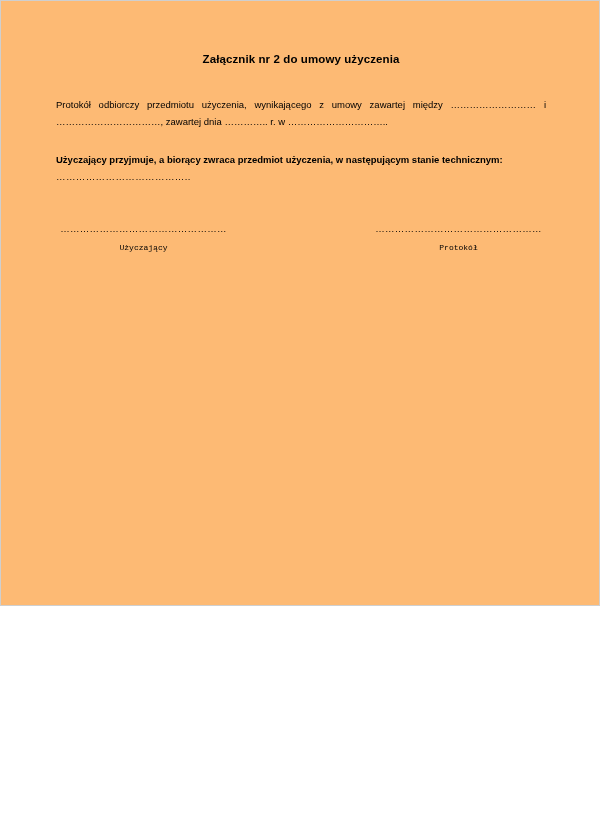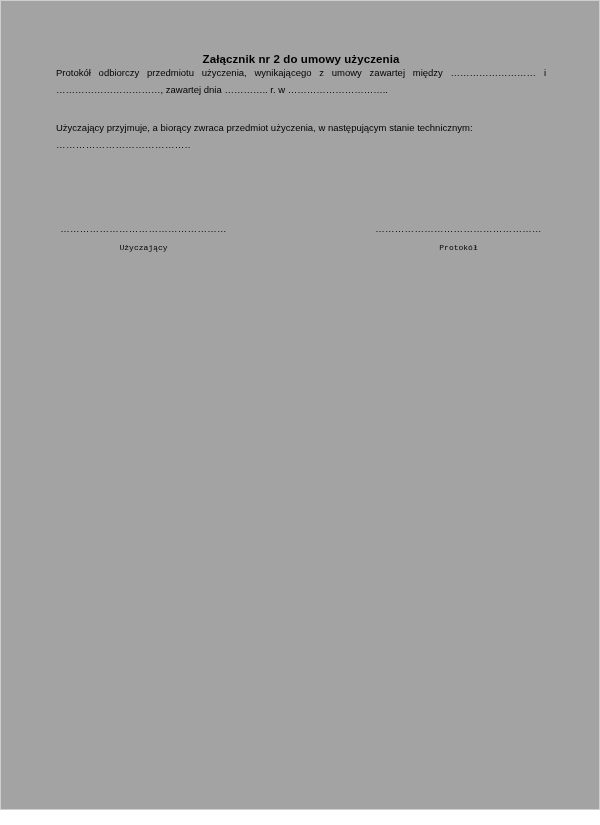--- a/index.html
+++ b/index.html
@@ -7,23 +7,23 @@
     padding: 0;
     background: #ffffff;
   }
   body {
     font-family: "Liberation Sans", sans-serif;
     color: #000000;
   }
   .page {
     position: relative;
     width: 600px;
-    height: 810px;
+    height: 606px;
     margin: 0 auto;
-    background: #a3a3a3;
+    background: #fdba74;
     border: 1px solid #cfcfcf;
     box-sizing: border-box;
     overflow: hidden;
   }
   .content {
     position: absolute;
     left: 55px;
     top: 0;
     width: 490px;
   }
@@ -35,23 +35,25 @@
     font-weight: bold;
     letter-spacing: 0.1px;
   }
   .para {
     margin: 0;
     font-size: 9.5px;
     line-height: 1.75;
     text-align: justify;
   }
   .para.first {
+    margin-top: 32px;
   }
   .para.second {
     margin-top: 22px;
+    font-weight: bold;
   }
   .dots-line {
     display: block;
     font-size: 9.5px;
     line-height: 1.6;
     letter-spacing: 0.4px;
   }
   .signatures {
     position: absolute;
     left: 55px;

